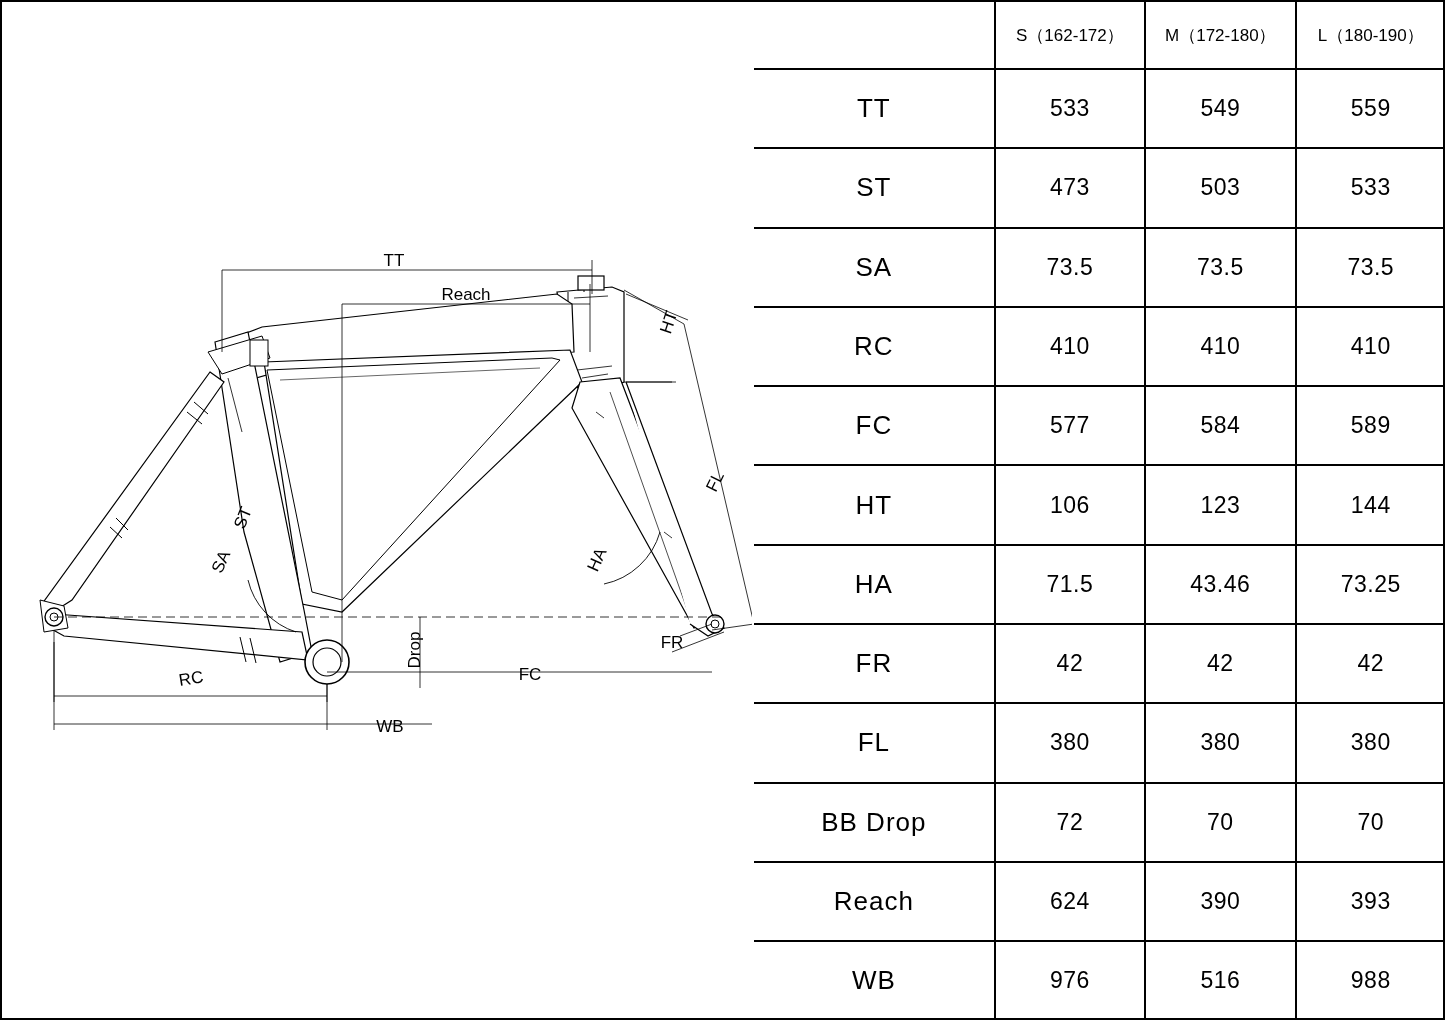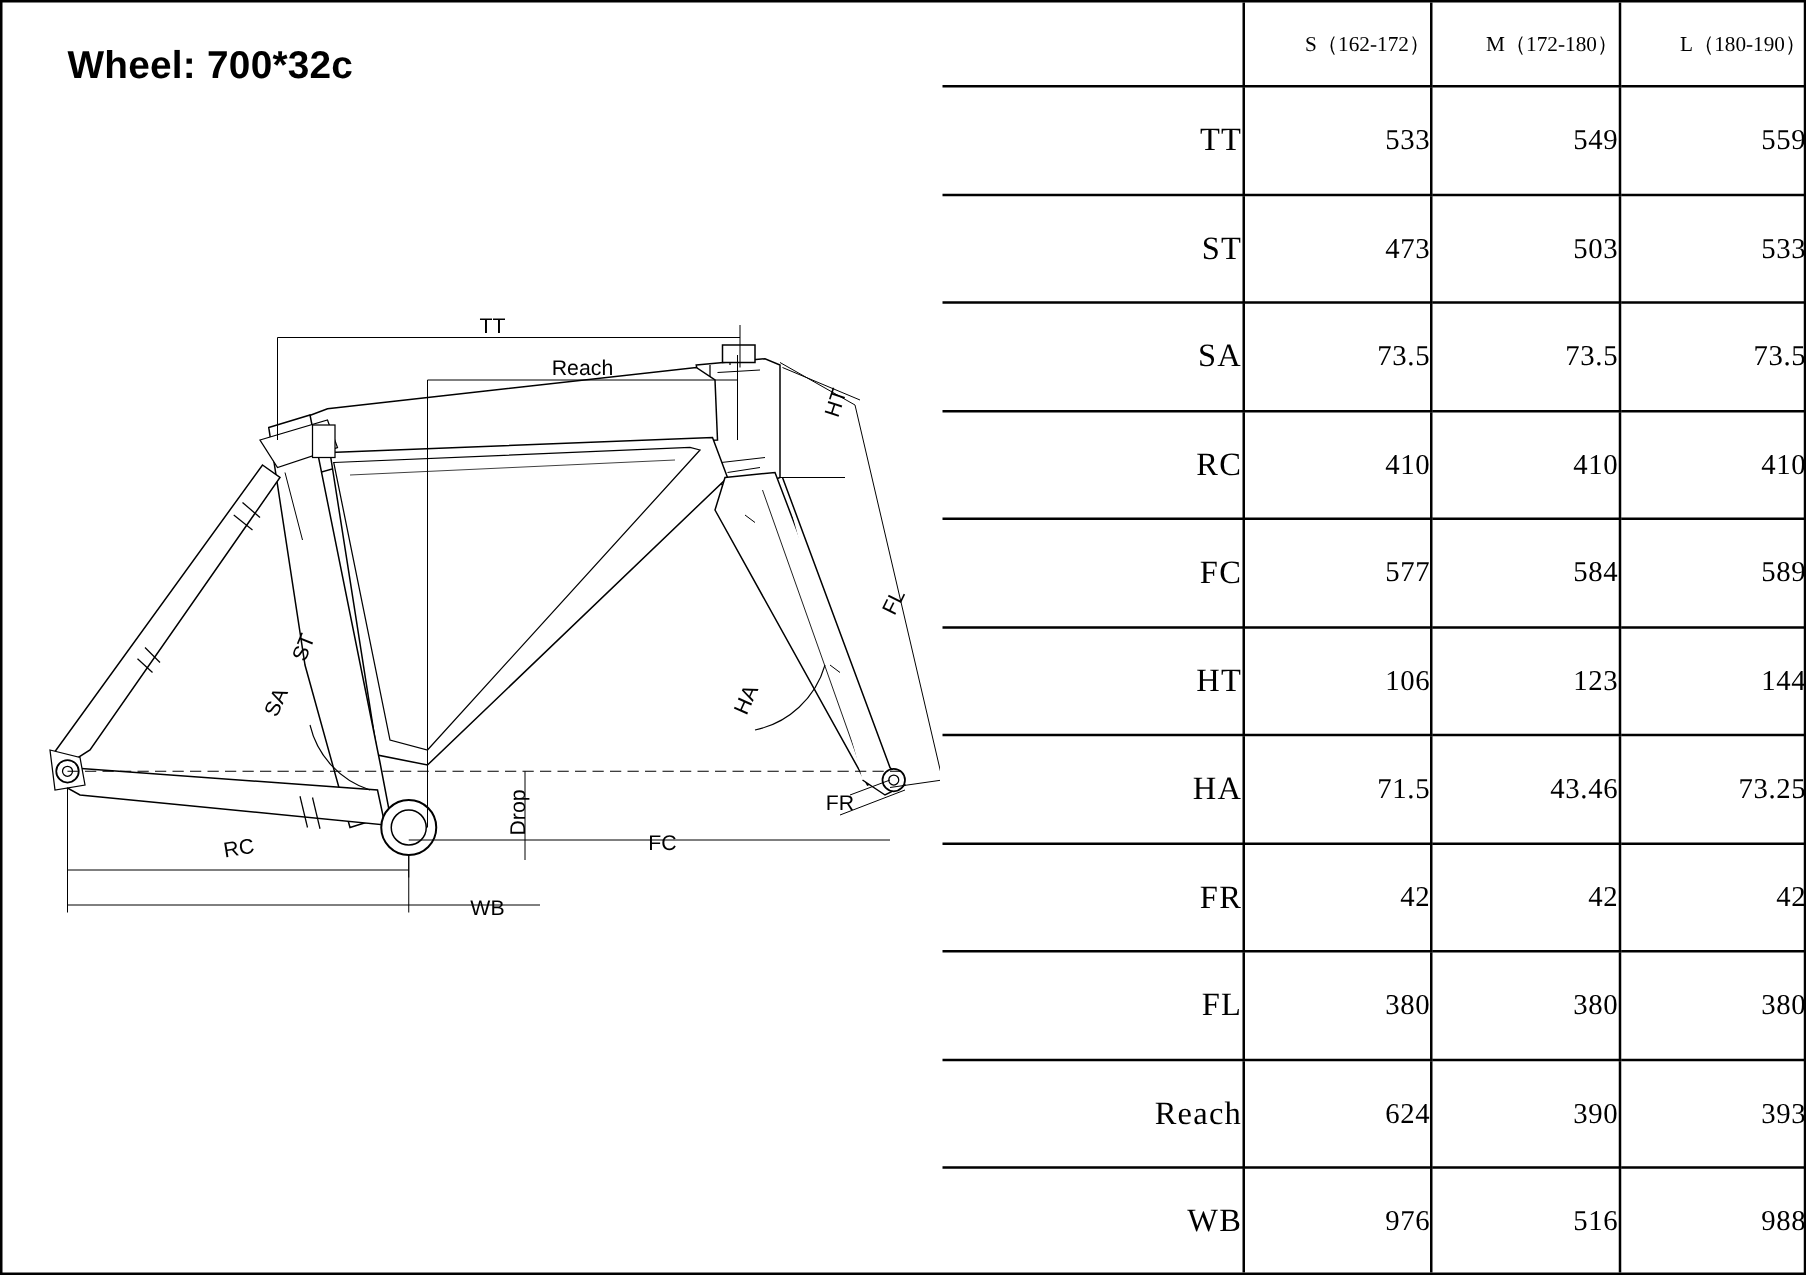--- a/index.html
+++ b/index.html
@@ -61,23 +61,23 @@
     height: 1016px;
   }
   table {
     border-collapse: collapse;
     width: 100%;
     height: 100%;
     table-layout: fixed;
   }
   td, th {
     border: 2px solid #000;
-    text-align: right;
+    text-align: center;
     vertical-align: middle;
-    font-family: Liberation Serif, serif;
+    font-family: Liberation Sans, sans-serif;
     font-weight: normal;
     padding: 0;
   }
   thead th {
     font-size: 17px;
     height: 66px;
     letter-spacing: 0px;
   }
   thead th.corner {
     border-top: none;
@@ -110,21 +110,20 @@
   }
 </style>
 </head>
 <body>
 
 <div id="page">
 
   <div id="left-panel">
 
     <div id="spec-block">
-      <div>Wheel: 700*32c</div>
     </div>
 
     <svg id="drawing" viewBox="0 0 740 530">
       <g fill="none" stroke="#000" stroke-width="1.2">
 
         <g>
           <path d="M545 60 L600 55 L612 60 L612 150 L575 165 L560 150 Z" fill="#fff"></path>
           <path d="M556 60 L556 150" stroke-width="1"></path>
           <path d="M572 56 L572 60" stroke-width="1"></path>
           <rect x="566" y="44" width="26" height="14" fill="#fff"></rect>
@@ -315,20 +314,26 @@
           <td class="val">42</td>
           <td class="val">42</td>
         </tr>
         <tr>
           <td class="rowlabel">FL</td>
           <td class="val">380</td>
           <td class="val">380</td>
           <td class="val">380</td>
         </tr>
         <tr>
+          <td class="rowlabel">BB Drop</td>
+          <td class="val">72</td>
+          <td class="val">70</td>
+          <td class="val">70</td>
+        </tr>
+        <tr>
           <td class="rowlabel">Reach</td>
           <td class="val">624</td>
           <td class="val">390</td>
           <td class="val">393</td>
         </tr>
         <tr>
           <td class="rowlabel">WB</td>
           <td class="val">976</td>
           <td class="val">516</td>
           <td class="val">988</td>

